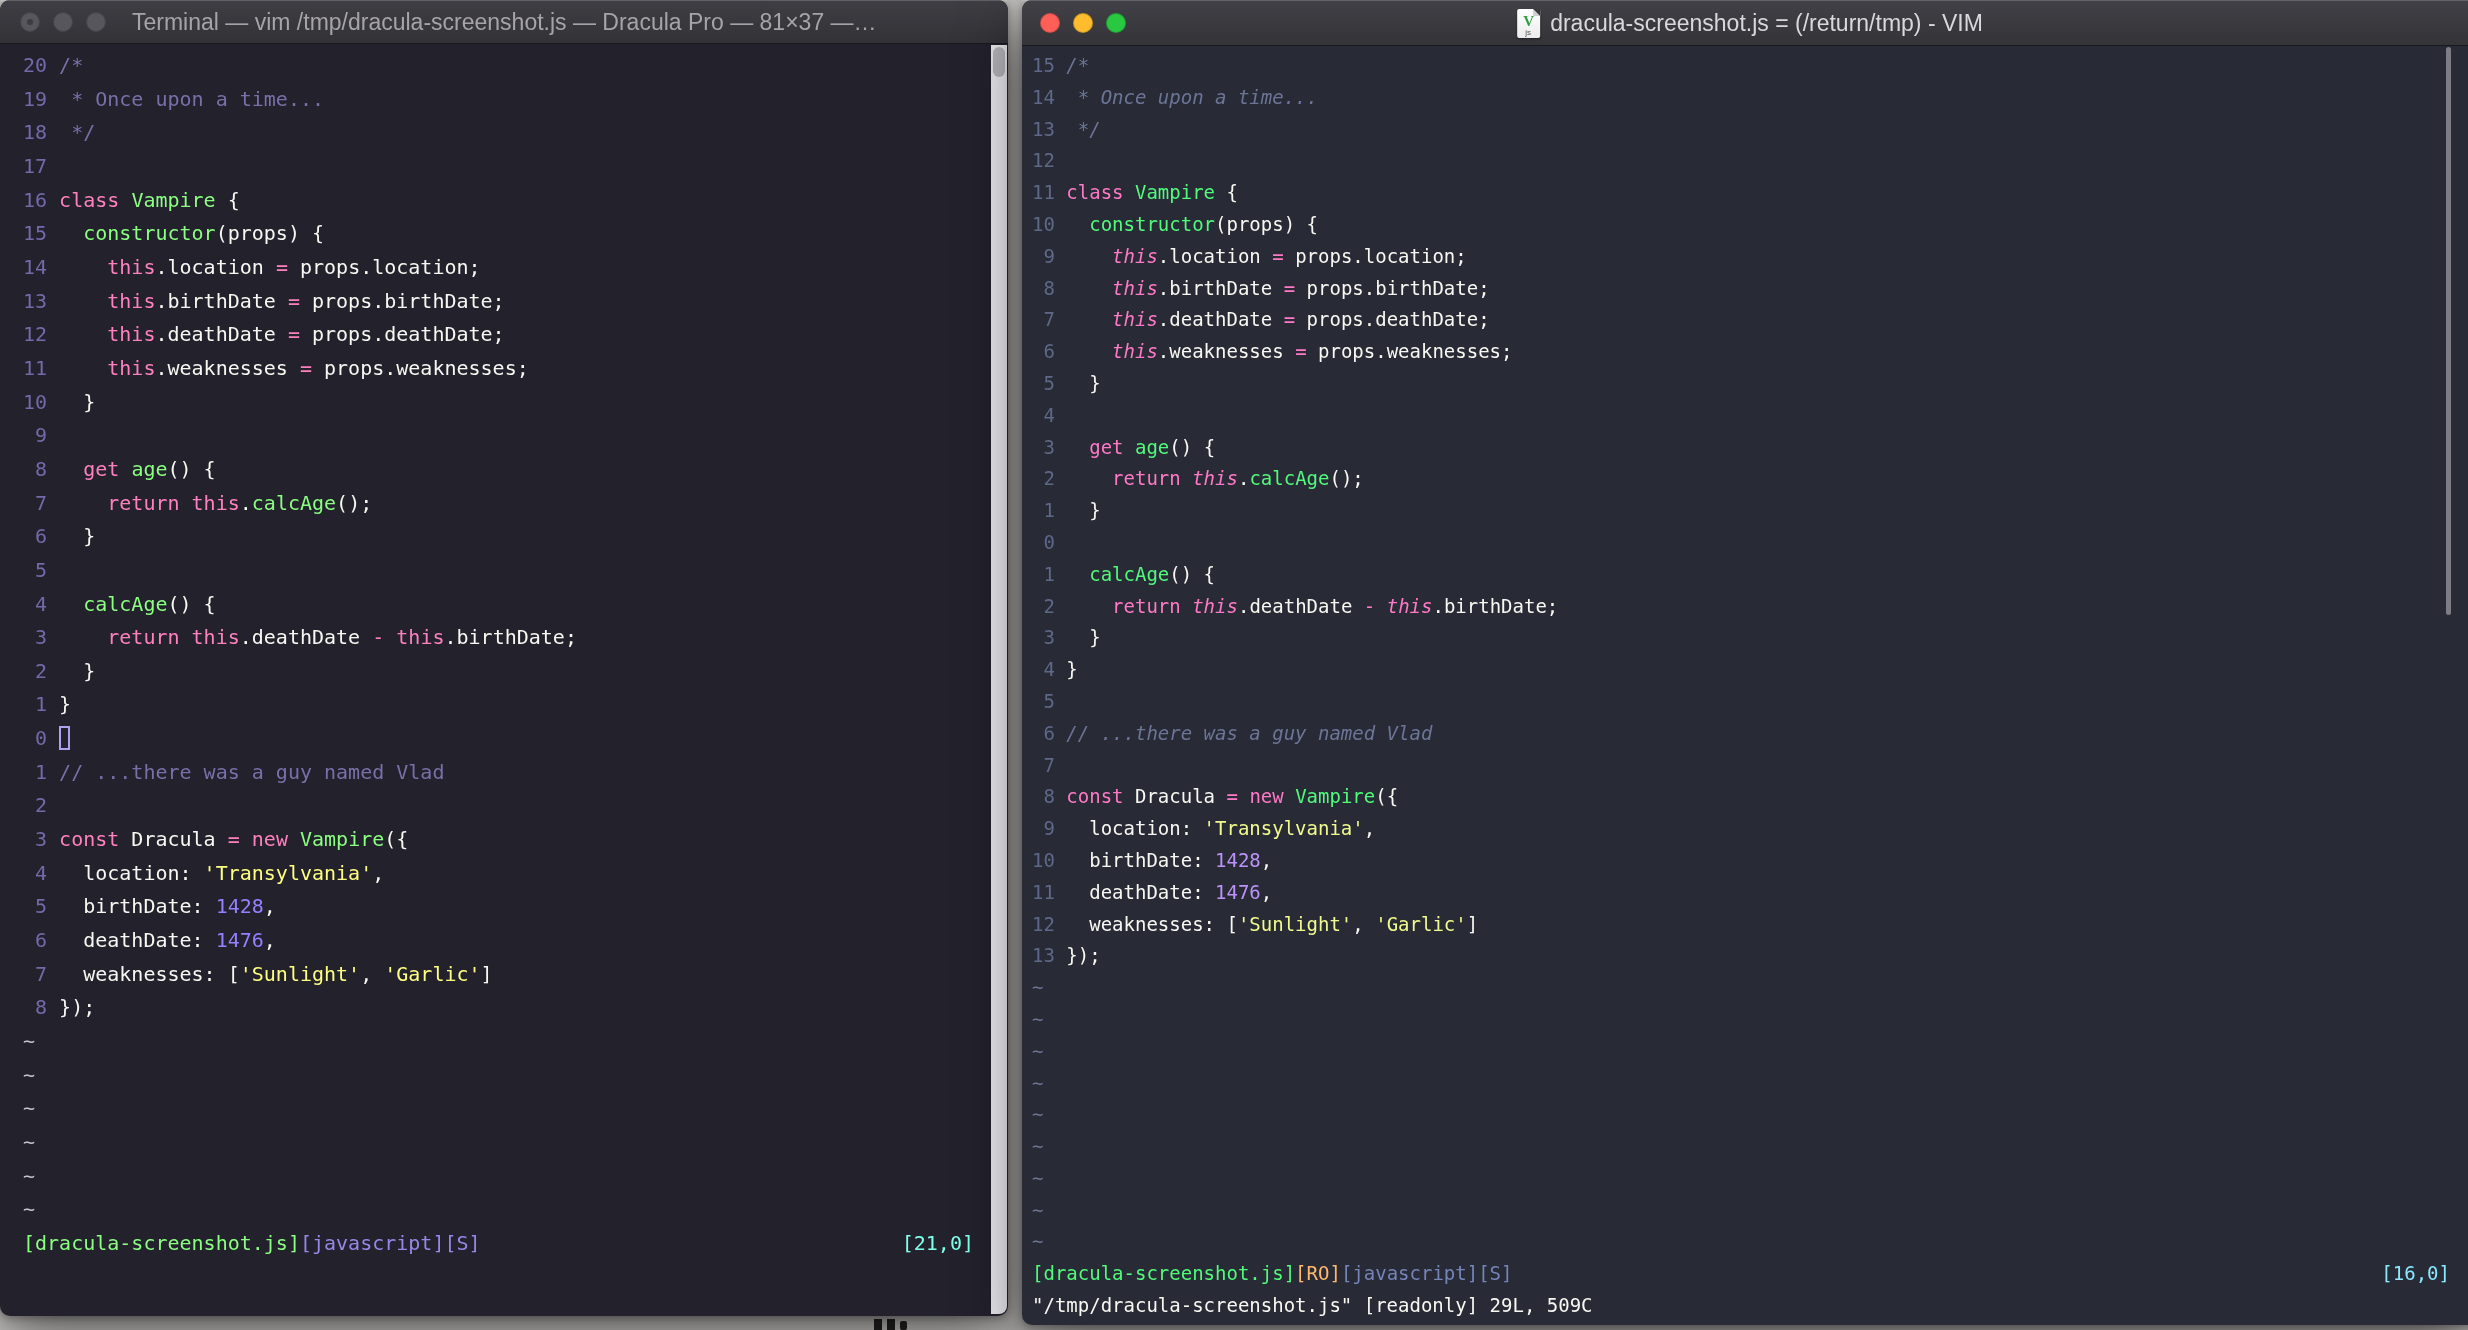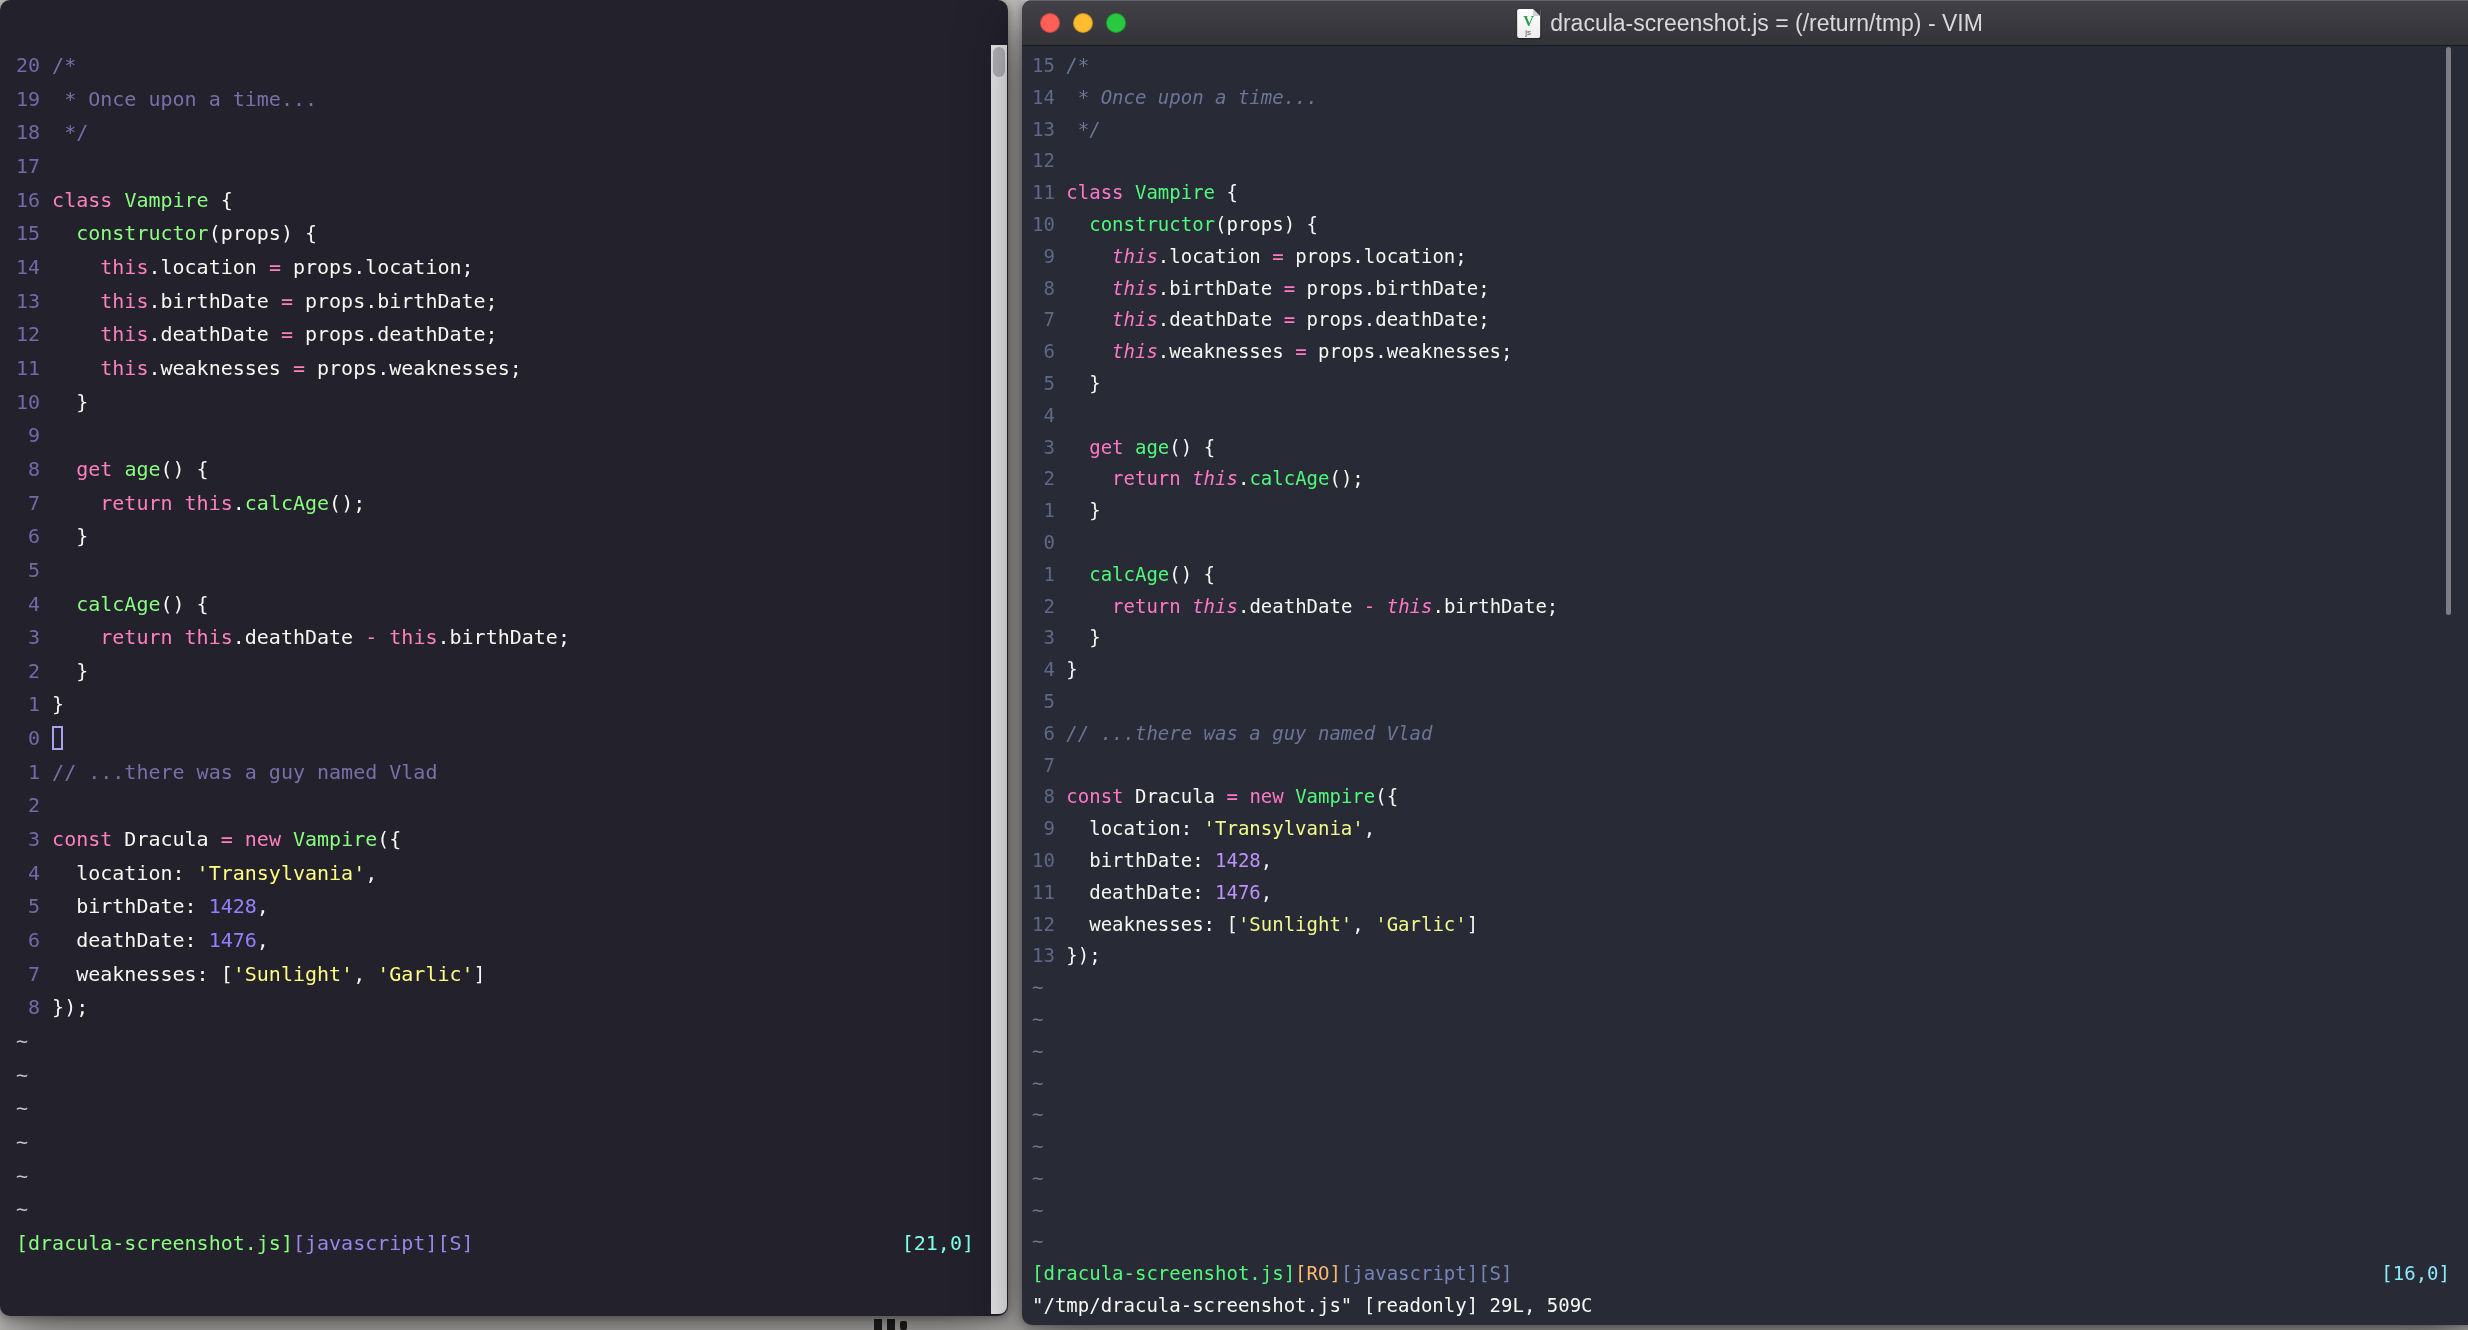--- a/index.html
+++ b/index.html
@@ -39,21 +39,21 @@
               position:relative; box-shadow:0 1px 2px rgba(0,0,0,.4); flex:0 0 auto; }
   .doc-icon::after { content:""; position:absolute; right:0; top:0; border-style:solid;
                      border-width:0 7px 7px 0; border-color:#3a393e #3a393e #cfcfcf #cfcfcf; }
   .doc-icon .v { position:absolute; left:0; right:0; top:4px; text-align:center;
                  color:#2f9e44; font-weight:bold; font-size:15px; font-family:"Liberation Serif",serif; }
   .doc-icon .js { position:absolute; left:8px; bottom:1px; font-size:8px; color:#555;
                   font-family:"Liberation Sans",sans-serif; }
 
   .vimbody { position:absolute; left:0; right:0; white-space:pre;
              font-family:"DejaVu Sans Mono", monospace; color:var(--fg); }
-  #win-left  .vimbody { top:44px; padding:5px 0 0 16px; font-size:20px; line-height:33.65px; width:1002px; }
+  #win-left  .vimbody { top:44px; padding:5px 0 0 23px; font-size:20px; line-height:33.65px; width:1002px; }
   #win-right .vimbody { top:46px; padding:4px 0 0 10px; font-size:19px; line-height:31.8px; width:1436px; }
 
   .row { position:relative; }
   .ln { display:inline-block; width:2ch; text-align:right; margin-right:1ch; color:var(--ln); }
   .c-fg{color:var(--fg);} .c-cm{color:var(--cm);} .c-kw{color:var(--kw);}
   .c-fn{color:var(--fn);} .c-str{color:var(--str);} .c-num{color:var(--num);}
   .c-this{color:var(--kw);}
   #win-right .c-cm, #win-right .c-this { font-style:italic; }
   .tilde { color:var(--tilde); }
 
@@ -79,20 +79,30 @@
   .desk-marks { position:absolute; left:874px; top:1319px; width:40px; height:11px; z-index:0; }
   .desk-marks i { position:absolute; background:#232323; display:block; }
   .desk-marks i:nth-child(1){ left:0; top:0; width:8px; height:11px; }
   .desk-marks i:nth-child(2){ left:13px; top:0; width:8px; height:11px; }
   .desk-marks i:nth-child(3){ left:26px; top:2px; width:7px; height:9px; border-radius:2px; }
 </style>
 </head>
 <body>
 
 <div class="win" id="win-left" style="--bg: #22212C; --fg: #F8F8F2; --cm: #7970A9; --kw: #FF80BF; --fn: #8AFF80; --str: #FFFF80; --num: #9580FF; --ln: #7569A9; --tilde: #C6C5D2;">
+  <div class="titlebar">
+    <div class="lights">
+      <span class="light gray">
+          <span class="dot"></span>
+        </span>
+      <span class="light gray"></span>
+      <span class="light gray"></span>
+    </div>
+    <div class="title-text">Terminal — vim /tmp/dracula-screenshot.js — Dracula Pro — 81×37 —…</div>
+  </div>
   <div class="vimbody"><div class="row"><span class="ln">20</span><span class="c-cm">/*</span></div><div class="row"><span class="ln">19</span><span class="c-cm"> * Once upon a time...</span></div><div class="row"><span class="ln">18</span><span class="c-cm"> */</span></div><div class="row"><span class="ln">17</span></div><div class="row"><span class="ln">16</span><span class="c-kw">class</span><span class="c-fg"> </span><span class="c-fn">Vampire</span><span class="c-fg"> {</span></div><div class="row"><span class="ln">15</span><span class="c-fg">  </span><span class="c-fn">constructor</span><span class="c-fg">(props) {</span></div><div class="row"><span class="ln">14</span><span class="c-fg">    </span><span class="c-this">this</span><span class="c-fg">.location </span><span class="c-kw">=</span><span class="c-fg"> props.location;</span></div><div class="row"><span class="ln">13</span><span class="c-fg">    </span><span class="c-this">this</span><span class="c-fg">.birthDate </span><span class="c-kw">=</span><span class="c-fg"> props.birthDate;</span></div><div class="row"><span class="ln">12</span><span class="c-fg">    </span><span class="c-this">this</span><span class="c-fg">.deathDate </span><span class="c-kw">=</span><span class="c-fg"> props.deathDate;</span></div><div class="row"><span class="ln">11</span><span class="c-fg">    </span><span class="c-this">this</span><span class="c-fg">.weaknesses </span><span class="c-kw">=</span><span class="c-fg"> props.weaknesses;</span></div><div class="row"><span class="ln">10</span><span class="c-fg">  }</span></div><div class="row"><span class="ln">9</span></div><div class="row"><span class="ln">8</span><span class="c-fg">  </span><span class="c-kw">get</span><span class="c-fg"> </span><span class="c-fn">age</span><span class="c-fg">() {</span></div><div class="row"><span class="ln">7</span><span class="c-fg">    </span><span class="c-kw">return</span><span class="c-fg"> </span><span class="c-this">this</span><span class="c-fg">.</span><span class="c-fn">calcAge</span><span class="c-fg">();</span></div><div class="row"><span class="ln">6</span><span class="c-fg">  }</span></div><div class="row"><span class="ln">5</span></div><div class="row"><span class="ln">4</span><span class="c-fg">  </span><span class="c-fn">calcAge</span><span class="c-fg">() {</span></div><div class="row"><span class="ln">3</span><span class="c-fg">    </span><span class="c-kw">return</span><span class="c-fg"> </span><span class="c-this">this</span><span class="c-fg">.deathDate </span><span class="c-kw">-</span><span class="c-fg"> </span><span class="c-this">this</span><span class="c-fg">.birthDate;</span></div><div class="row"><span class="ln">2</span><span class="c-fg">  }</span></div><div class="row"><span class="ln">1</span><span class="c-fg">}</span></div><div class="row"><span class="ln">0</span><span class="cur-hollow"></span></div><div class="row"><span class="ln">1</span><span class="c-cm">// ...there was a guy named Vlad</span></div><div class="row"><span class="ln">2</span></div><div class="row"><span class="ln">3</span><span class="c-kw">const</span><span class="c-fg"> Dracula </span><span class="c-kw">=</span><span class="c-fg"> </span><span class="c-kw">new</span><span class="c-fg"> </span><span class="c-fn">Vampire</span><span class="c-fg">({</span></div><div class="row"><span class="ln">4</span><span class="c-fg">  location: </span><span class="c-str">'Transylvania'</span><span class="c-fg">,</span></div><div class="row"><span class="ln">5</span><span class="c-fg">  birthDate: </span><span class="c-num">1428</span><span class="c-fg">,</span></div><div class="row"><span class="ln">6</span><span class="c-fg">  deathDate: </span><span class="c-num">1476</span><span class="c-fg">,</span></div><div class="row"><span class="ln">7</span><span class="c-fg">  weaknesses: [</span><span class="c-str">'Sunlight'</span><span class="c-fg">, </span><span class="c-str">'Garlic'</span><span class="c-fg">]</span></div><div class="row"><span class="ln">8</span><span class="c-fg">});</span></div><div class="row"><span class="tilde">~</span></div><div class="row"><span class="tilde">~</span></div><div class="row"><span class="tilde">~</span></div><div class="row"><span class="tilde">~</span></div><div class="row"><span class="tilde">~</span></div><div class="row"><span class="tilde">~</span></div><div class="row statusrow"><span style="color: rgb(138, 255, 128);">[dracula-screenshot.js]</span><span style="color: rgb(150, 136, 232);">[javascript][S]</span><span class="spacer"></span><span style="color: rgb(128, 255, 234);">[21,0]</span></div><div class="row cmdrow">&nbsp;</div></div>
   <div class="scroll-track">
     <div class="scroll-thumb-left"></div>
   </div>
 </div>
 
 <div class="win" id="win-right" style="--bg: #282A36; --fg: #F8F8F2; --cm: #6C7596; --kw: #FF79C6; --fn: #50FA7B; --str: #F1FA8C; --num: #BD93F9; --ln: #5E6887; --tilde: #6C7596;">
   <div class="titlebar">
     <div class="lights">
       <span class="light red"></span>

